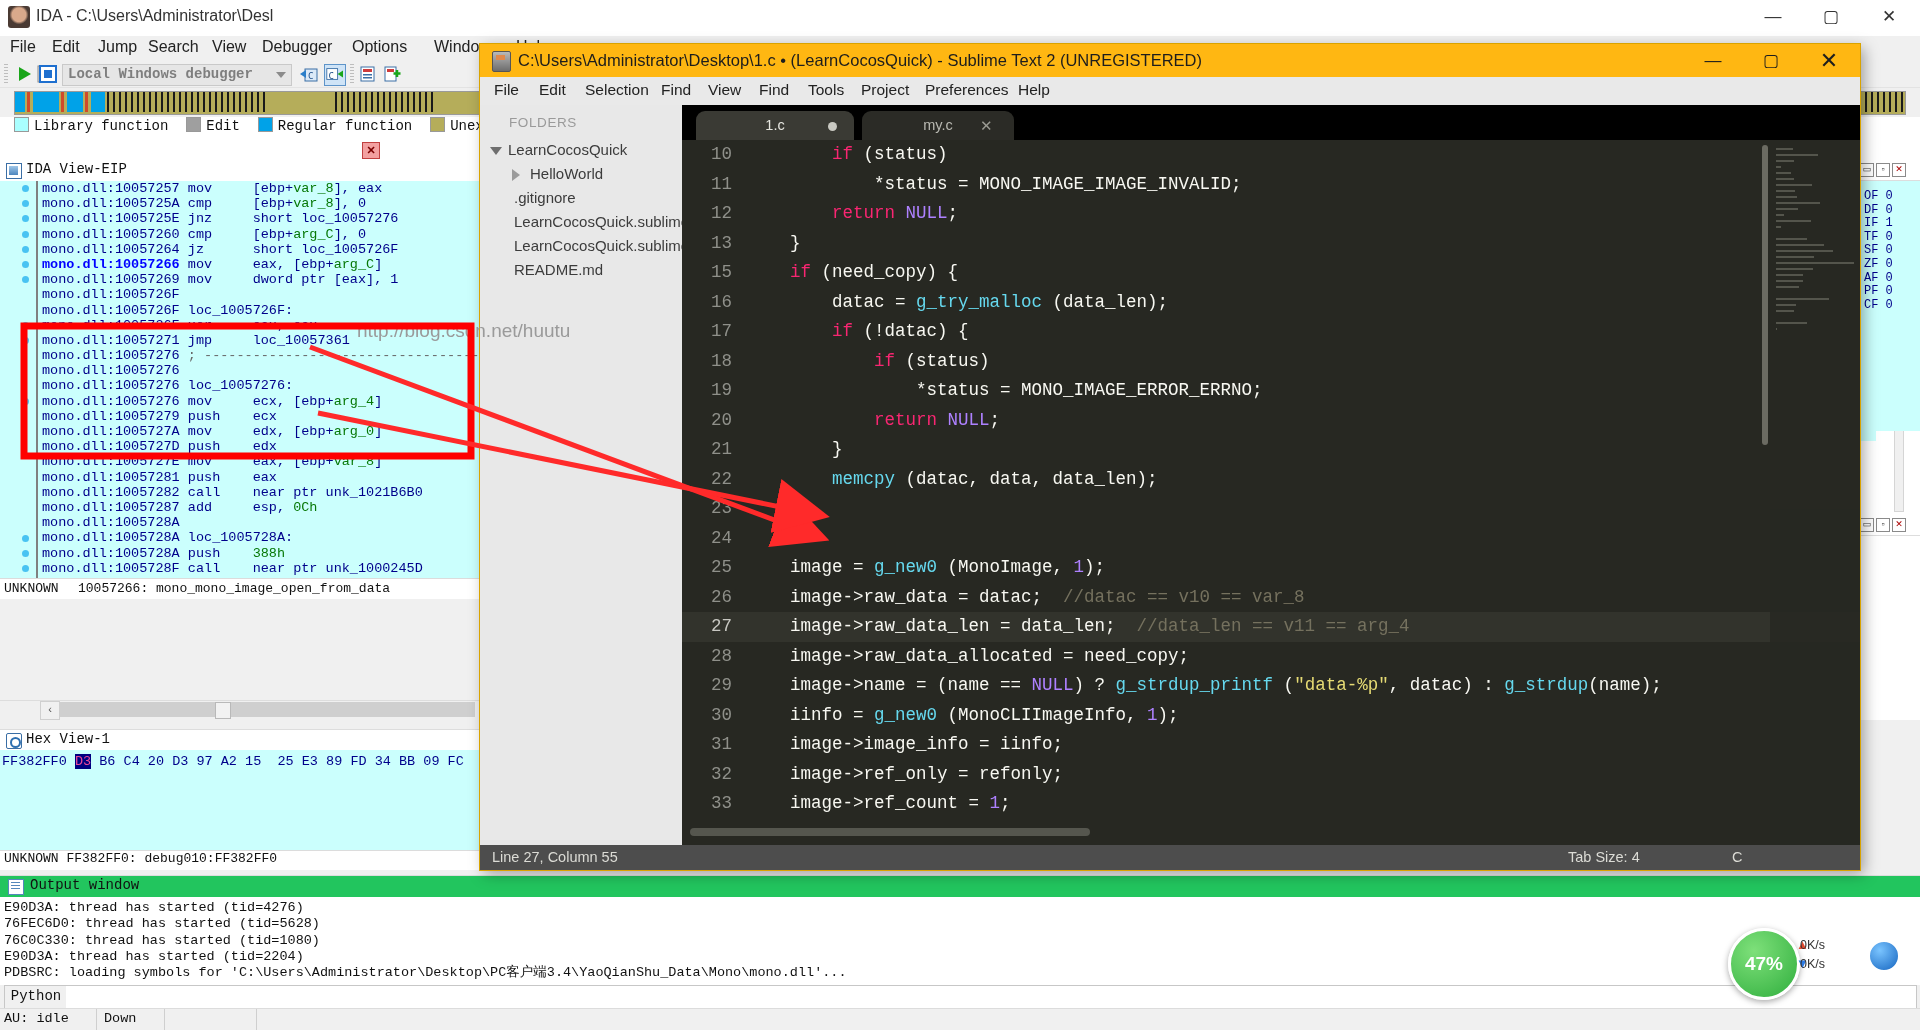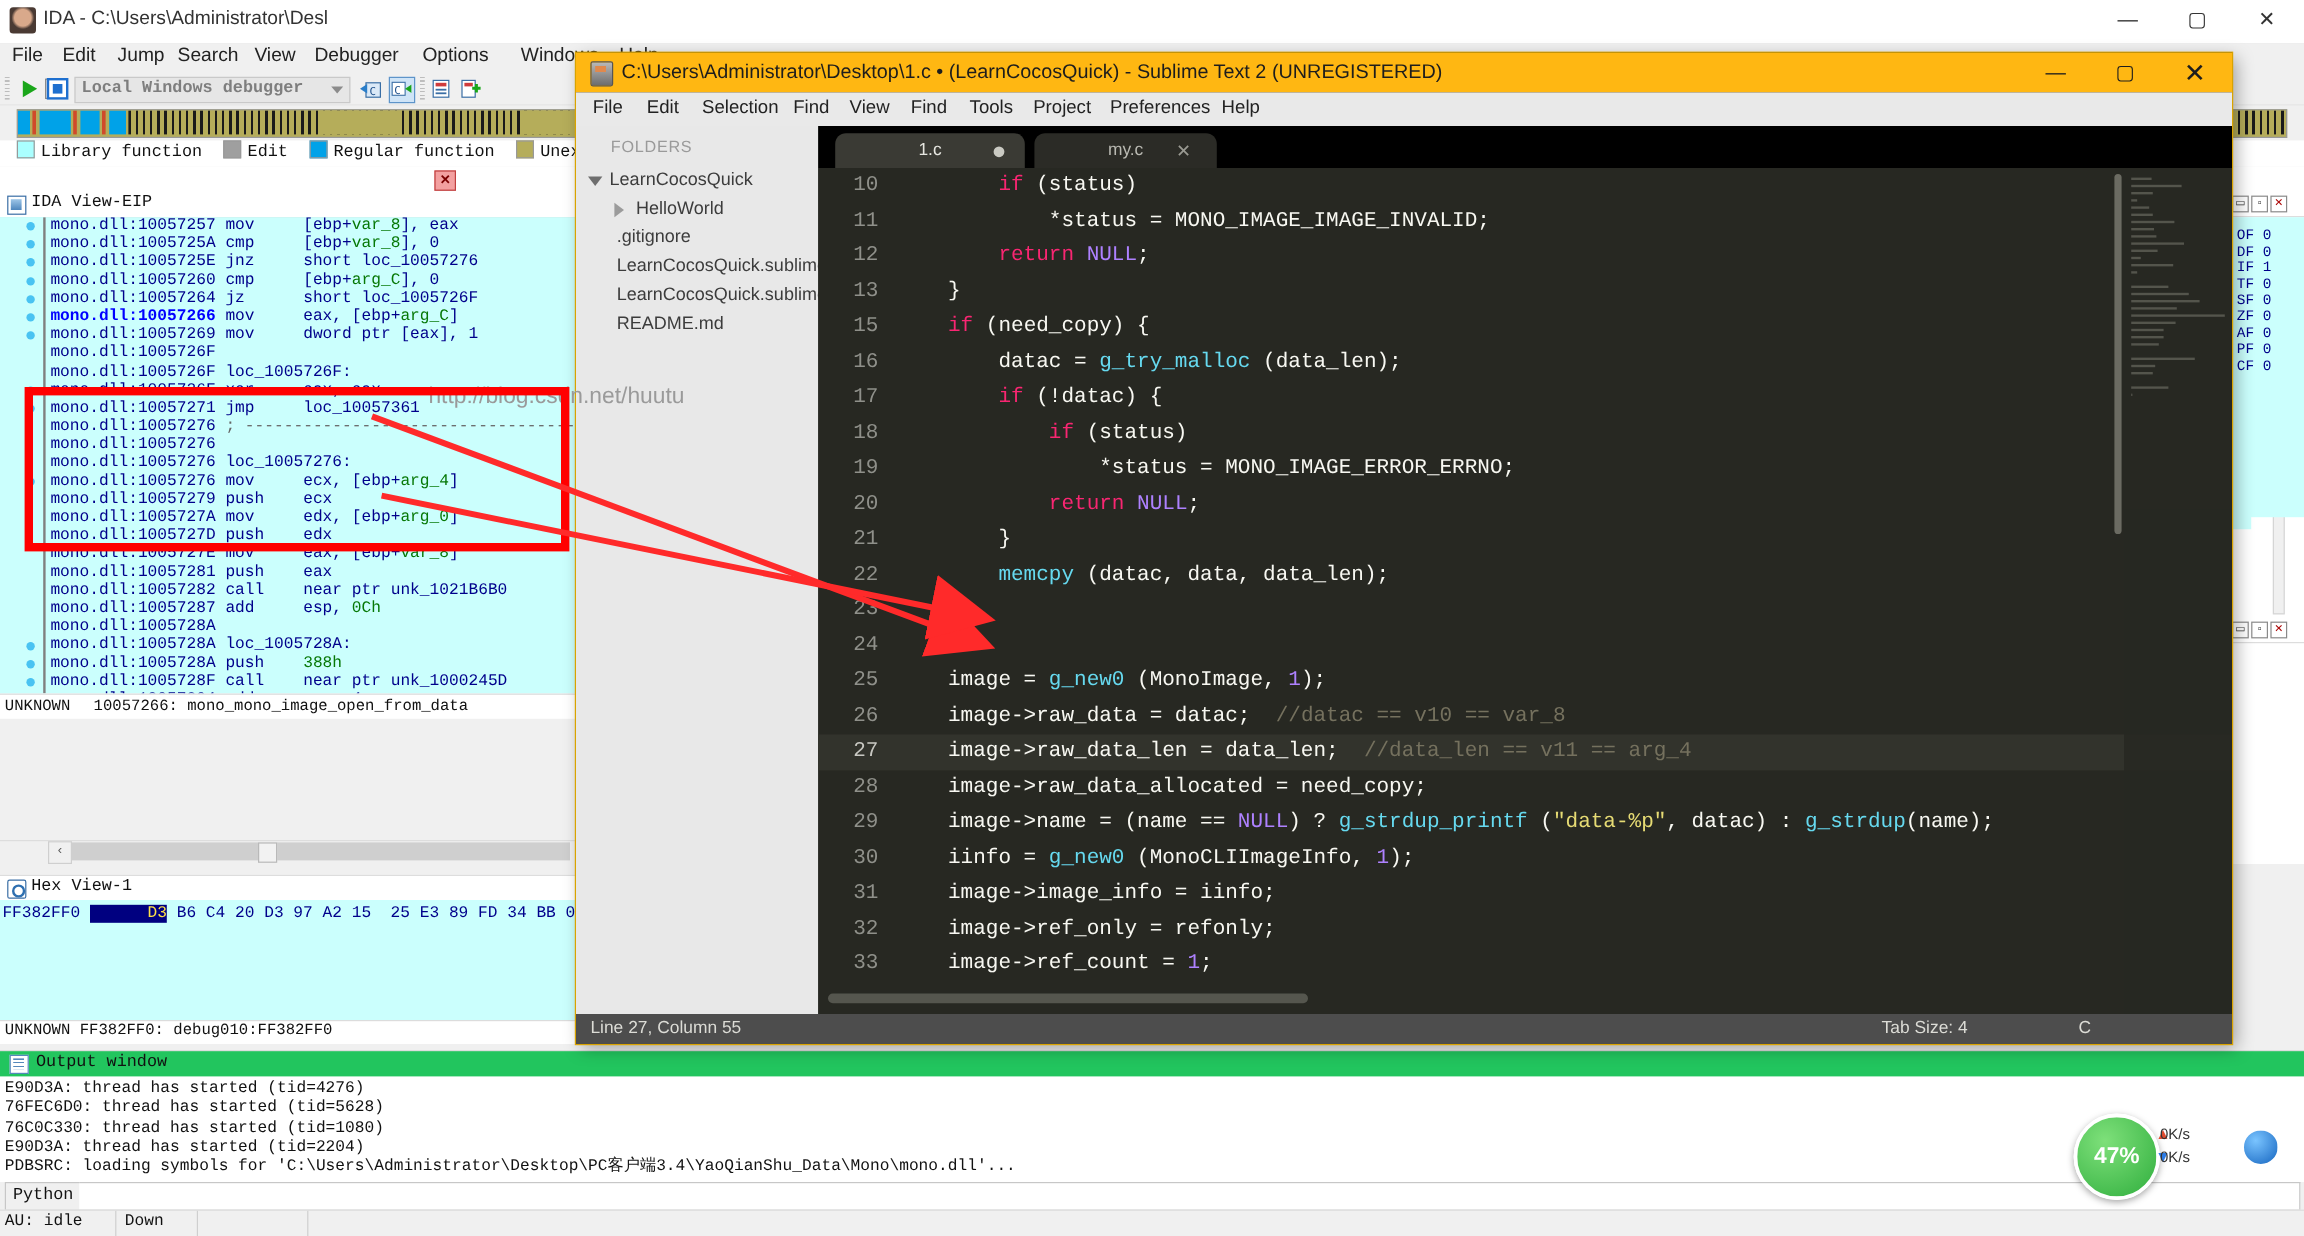--- a/index.html
+++ b/index.html
@@ -74,21 +74,21 @@
   #disasm-hscroll .thumb{position:absolute;left:155px;top:0;width:14px;height:15px;background:#f2f2f2;border:1px solid #b9b9b9;}
 
   
   #hex-cap{position:absolute;left:0;top:729px;width:480px;height:21px;background:#fff;border-top:1px solid #ddd;border-bottom:1px solid #ccc;}
   #hex-cap .ic{position:absolute;left:6px;top:3px;width:14px;height:14px;border:1px solid #3a6ea5;background:#fff;border-radius:2px;}
   #hex-cap .ic:after{content:"";position:absolute;left:3px;top:3px;width:7px;height:7px;border:2px solid #2e6fb0;border-radius:50%;}
   #hex-cap .tx{position:absolute;left:26px;top:1px;font-family:"Liberation Mono",monospace;font-size:14px;color:#111;}
   #hexbody{position:absolute;left:0;top:750px;width:480px;height:100px;background:#cbfffd;
      font-family:"Liberation Mono",monospace;font-size:13.5px;color:#00008b;}
   #hexbody .hline{position:absolute;left:2px;top:4px;white-space:pre;}
-  #hexbody .sel{background:#000080;color:#fde047;padding-left:48px;}
+  #hexbody .sel{background:#000080;color:#ec4899;}
   #hex-status{position:absolute;left:0;top:850px;width:480px;height:20px;background:#fff;border-top:1px solid #dcdcdc;
      font-family:"Liberation Mono",monospace;font-size:13px;color:#111;padding-left:4px;box-sizing:border-box;}
 
   
   #out-cap{position:absolute;left:0;top:875px;width:1920px;height:22px;background:#22c55e;border-top:1px solid #ddd;border-bottom:1px solid #ccc;}
   #out-cap .ic{position:absolute;left:8px;top:3px;width:14px;height:14px;border:1px solid #5588bb;background:#fff;}
   #out-cap .ic:after{content:"";position:absolute;left:2px;top:2px;width:9px;height:9px;
       background:repeating-linear-gradient(to bottom,#5588bb 0 1px,#fff 1px 3px);}
   #out-cap .tx{position:absolute;left:30px;top:1px;font-family:"Liberation Mono",monospace;font-size:14px;color:#111;}
   #out-body{position:absolute;left:0;top:897px;width:1920px;height:88px;background:#fff;

